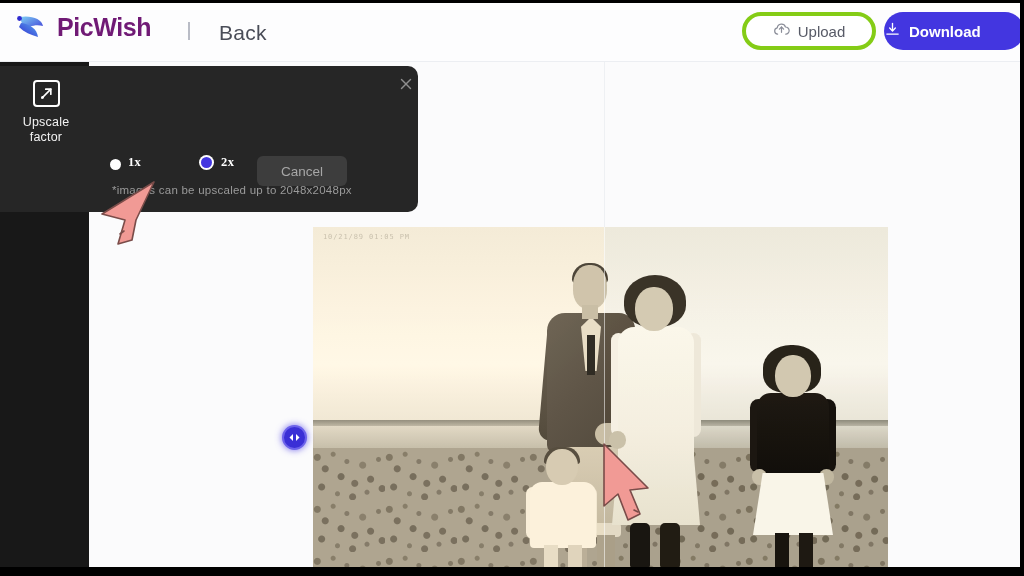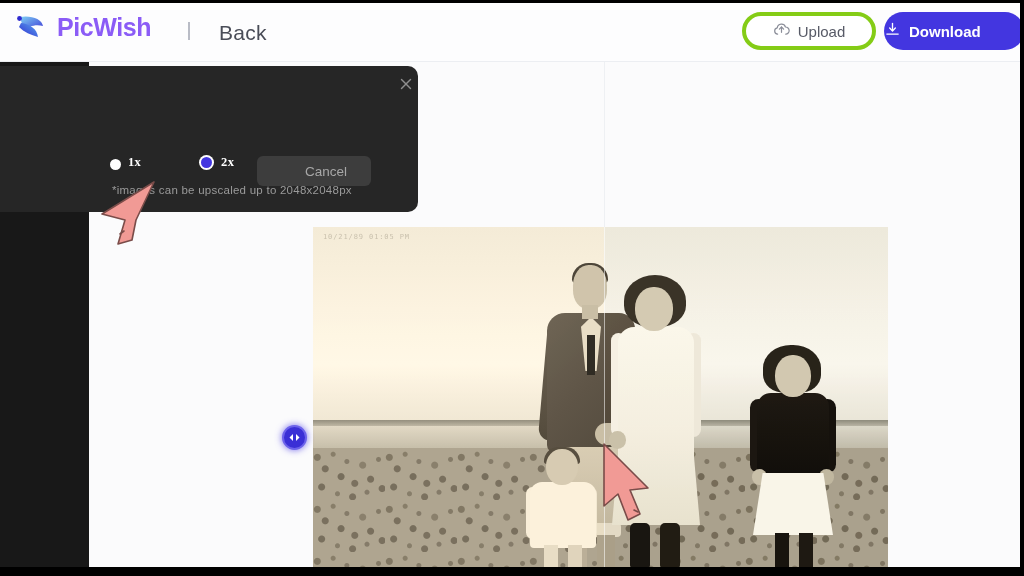--- a/index.html
+++ b/index.html
@@ -5,21 +5,21 @@
   html,body{margin:0;padding:0;background:#000;}
   body{width:1024px;height:576px;overflow:hidden;font-family:"Liberation Sans",sans-serif;}
 
   #app{position:relative;width:1024px;height:576px;background:#101010;overflow:hidden;}
 
   
   .header{position:absolute;left:0;top:0;width:1024px;height:62px;background:#fdfdfe;
           border-bottom:1px solid #eceef2;box-sizing:border-box;}
   .brand{position:absolute;left:14px;top:10px;display:flex;align-items:center;gap:9px;}
   .logo{width:34px;height:34px;position:relative;}
-  .brand-name{font-size:25px;font-weight:bold;color:#8b5cf6;letter-spacing:-.4px;
+  .brand-name{font-size:25px;font-weight:bold;color:#701a75;letter-spacing:-.4px;
               font-family:"Liberation Sans",sans-serif;}
   .sep{position:absolute;left:188px;top:22px;width:2px;height:18px;background:#b9bcc6;}
   .back-btn{position:absolute;left:219px;top:21px;font-size:21px;color:#4a4d58;letter-spacing:.3px;cursor:pointer;}
 
   .btn-upload{position:absolute;right:148px;top:12px;width:134px;height:38px;border-radius:19px;
               background:#ffffff;border:4px solid #84cc16;display:flex;align-items:center;
               justify-content:center;gap:8px;color:#575a66;font-size:15px;cursor:pointer;box-sizing:border-box;}
   .btn-download{position:absolute;right:0px;top:12px;width:140px;height:38px;border-radius:19px;
               background:#4336e0;display:flex;align-items:center;justify-content:flex-start;gap:8px;
               color:#fff;font-size:15px;font-weight:bold;cursor:pointer;box-sizing:border-box;}
@@ -148,21 +148,21 @@
   .panel-icon-label{font-size:12.5px;color:#f2f2f2;line-height:15px;letter-spacing:.2px;}
   .radios{position:absolute;left:110px;top:89px;display:flex;gap:58px;}
   .radio{display:flex;align-items:flex-end;gap:7px;cursor:pointer;font-family:Liberation Serif, serif;}
   .dot{width:11px;height:11px;border-radius:50%;background:#fff;}
   .dot.on{background:#4336e0;box-shadow:0 0 0 2px #fff;margin:2px;}
   .radio-label{font-size:12.5px;color:#fff;font-weight:bold;letter-spacing:.3px;}
   .hint{position:absolute;left:112px;top:118px;font-size:11.5px;color:#9a9a9a;letter-spacing:.25px;}
   .btn-apply{position:absolute;left:162px;top:156px;width:84px;height:30px;border-radius:6px;background:#4336e0;
              color:#fff;font-size:13.5px;font-weight:bold;display:flex;align-items:center;justify-content:center;cursor:pointer;}
   .btn-cancel{position:absolute;left:257px;top:156px;width:90px;height:30px;border-radius:6px;background:#3d3d3d;
-             color:#a7a7a7;font-size:13.5px;display:flex;align-items:center;justify-content:center;cursor:pointer;padding-left:24px;}
+             color:#a7a7a7;font-size:13.5px;display:flex;align-items:center;justify-content:center;cursor:pointer;}
   .panel-close{position:absolute;left:398px;top:76px;width:16px;height:16px;cursor:pointer;}
 
   
   .cursor{position:absolute;z-index:9;}
   .cursor-a{left:98px;top:178px;}
   .cursor-b{left:598px;top:440px;}
 
   
   .bar-top{position:absolute;left:0;top:0;width:1024px;height:3px;background:#000;z-index:20;}
   .bar-bottom{position:absolute;left:0;bottom:0;width:1024px;height:9px;background:#000;z-index:20;}
@@ -313,20 +313,30 @@
   </div>
 
   <div class="slider-handle">
     <svg width="13" height="9" viewBox="0 0 13 9">
       <path d="M5 1 L1.5 4.5 L5 8 Z" fill="#ffffff"></path>
       <path d="M8 1 L11.5 4.5 L8 8 Z" fill="#ffffff"></path>
     </svg>
   </div>
 
   <div class="panel">
+    <div class="panel-icon-col">
+      <div class="ic-upscale">
+        <svg class="arrow" viewBox="0 0 16 16" fill="none" stroke="#fff" stroke-width="1.8" stroke-linecap="round" stroke-linejoin="round">
+          <path d="M3.2 12.8 L12.6 3.4"></path>
+            <path d="M7.2 3.4 H12.6 V8.8"></path>
+          <circle cx="3.8" cy="12.2" r="1.5" fill="#fff" stroke="none"></circle>
+        </svg>
+      </div>
+      <div class="panel-icon-label">Upscale factor</div>
+    </div>
 
     <div class="radios">
       <div class="radio">
         <span class="dot"></span>
         <span class="radio-label">1x</span>
       </div>
       <div class="radio">
         <span class="dot on"></span>
         <span class="radio-label">2x</span>
       </div>

